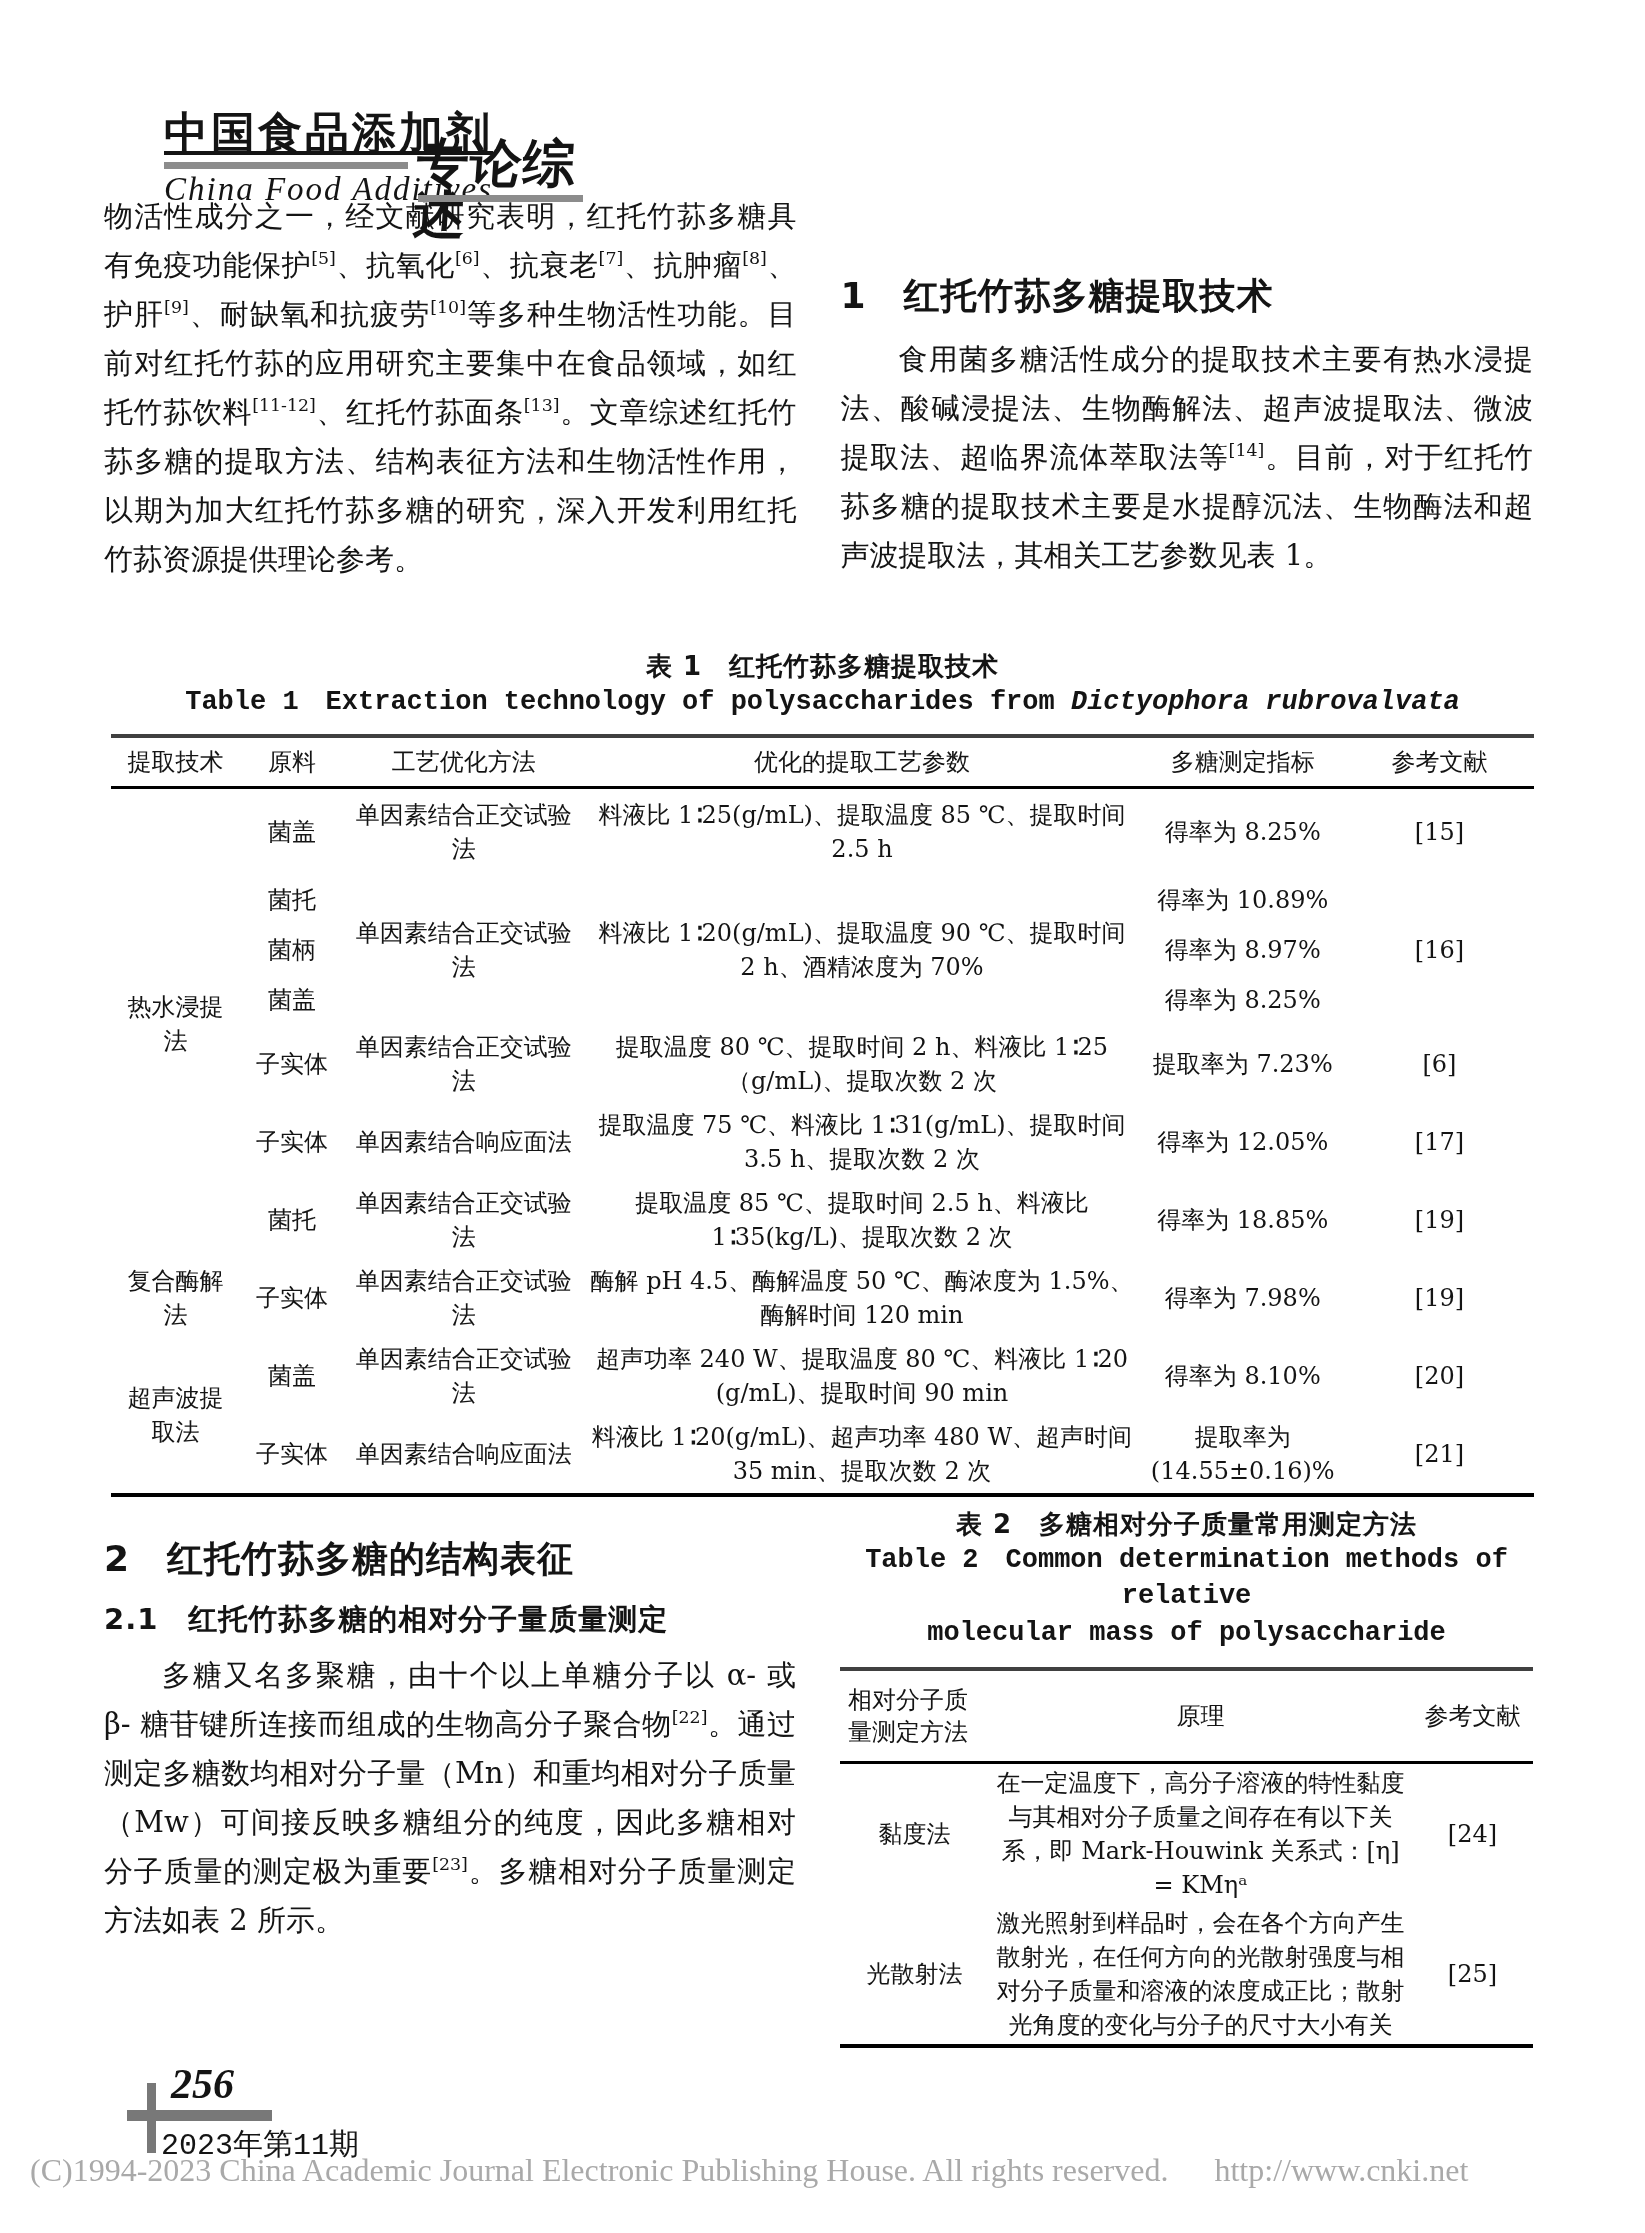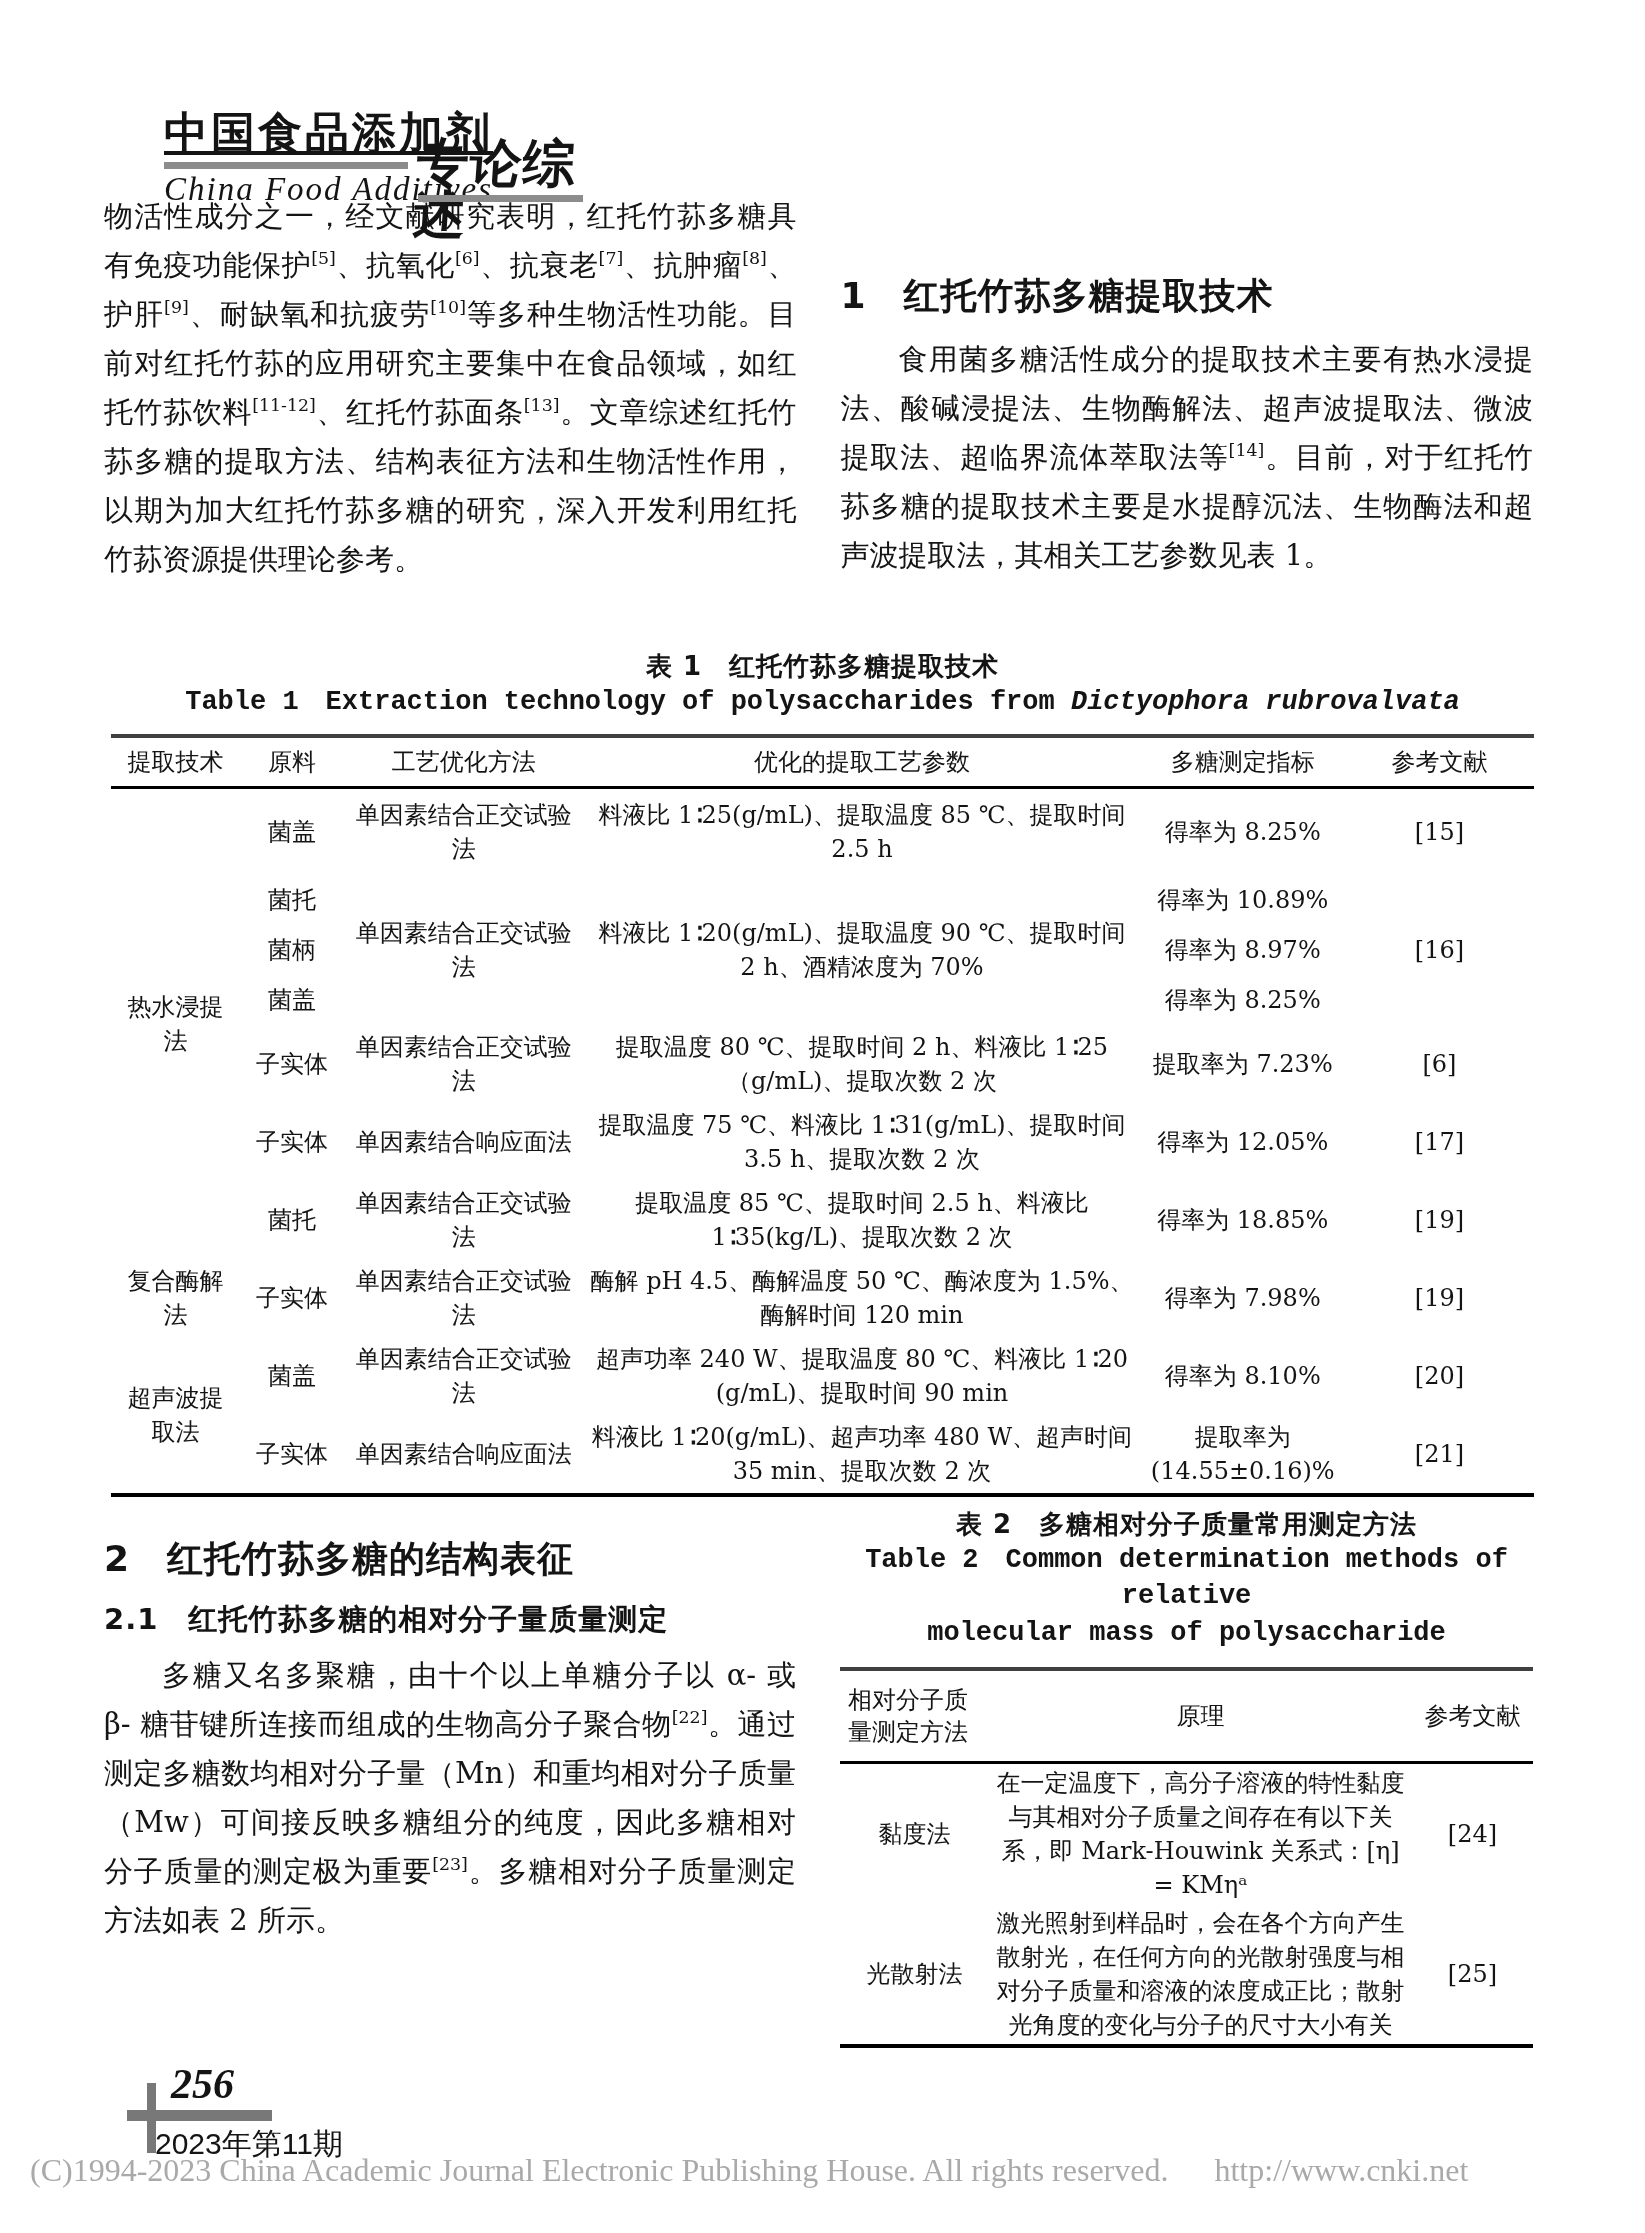--- a/index.html
+++ b/index.html
@@ -90,22 +90,22 @@
   
   .footmark{position:absolute;top:2060px;left:117px;width:259px;height:100px;}
   .footmark .hbar{position:absolute;top:50px;left:10px;width:145px;height:11px;background:#787878;}
   .footmark .vbar{position:absolute;top:23px;left:30px;width:9px;height:70px;background:#787878;}
   .footmark .pageno{
     position:absolute;top:0px;left:54px;
     font-style:italic;font-weight:700;font-size:42px;
     font-family:"Liberation Serif","DejaVu Serif",serif;
   }
   .footmark .issue{
-    position:absolute;top:64px;left:38px;white-space:nowrap;
-    font-family:Liberation Sans, sans-serif;font-size:30px;
+    position:absolute;top:64px;left:44px;white-space:nowrap;
+    font-family:Liberation Mono, monospace;font-size:30px;
   }
   .copyright{
     position:absolute;top:2152px;left:30px;width:1592px;
     color:#a9a9a9;font-size:32px;white-space:nowrap;
     font-family:"Liberation Serif","DejaVu Serif",serif;
   }
   .copyright .url{margin-left:46px;}
 </style>
 </head>
 <body>

